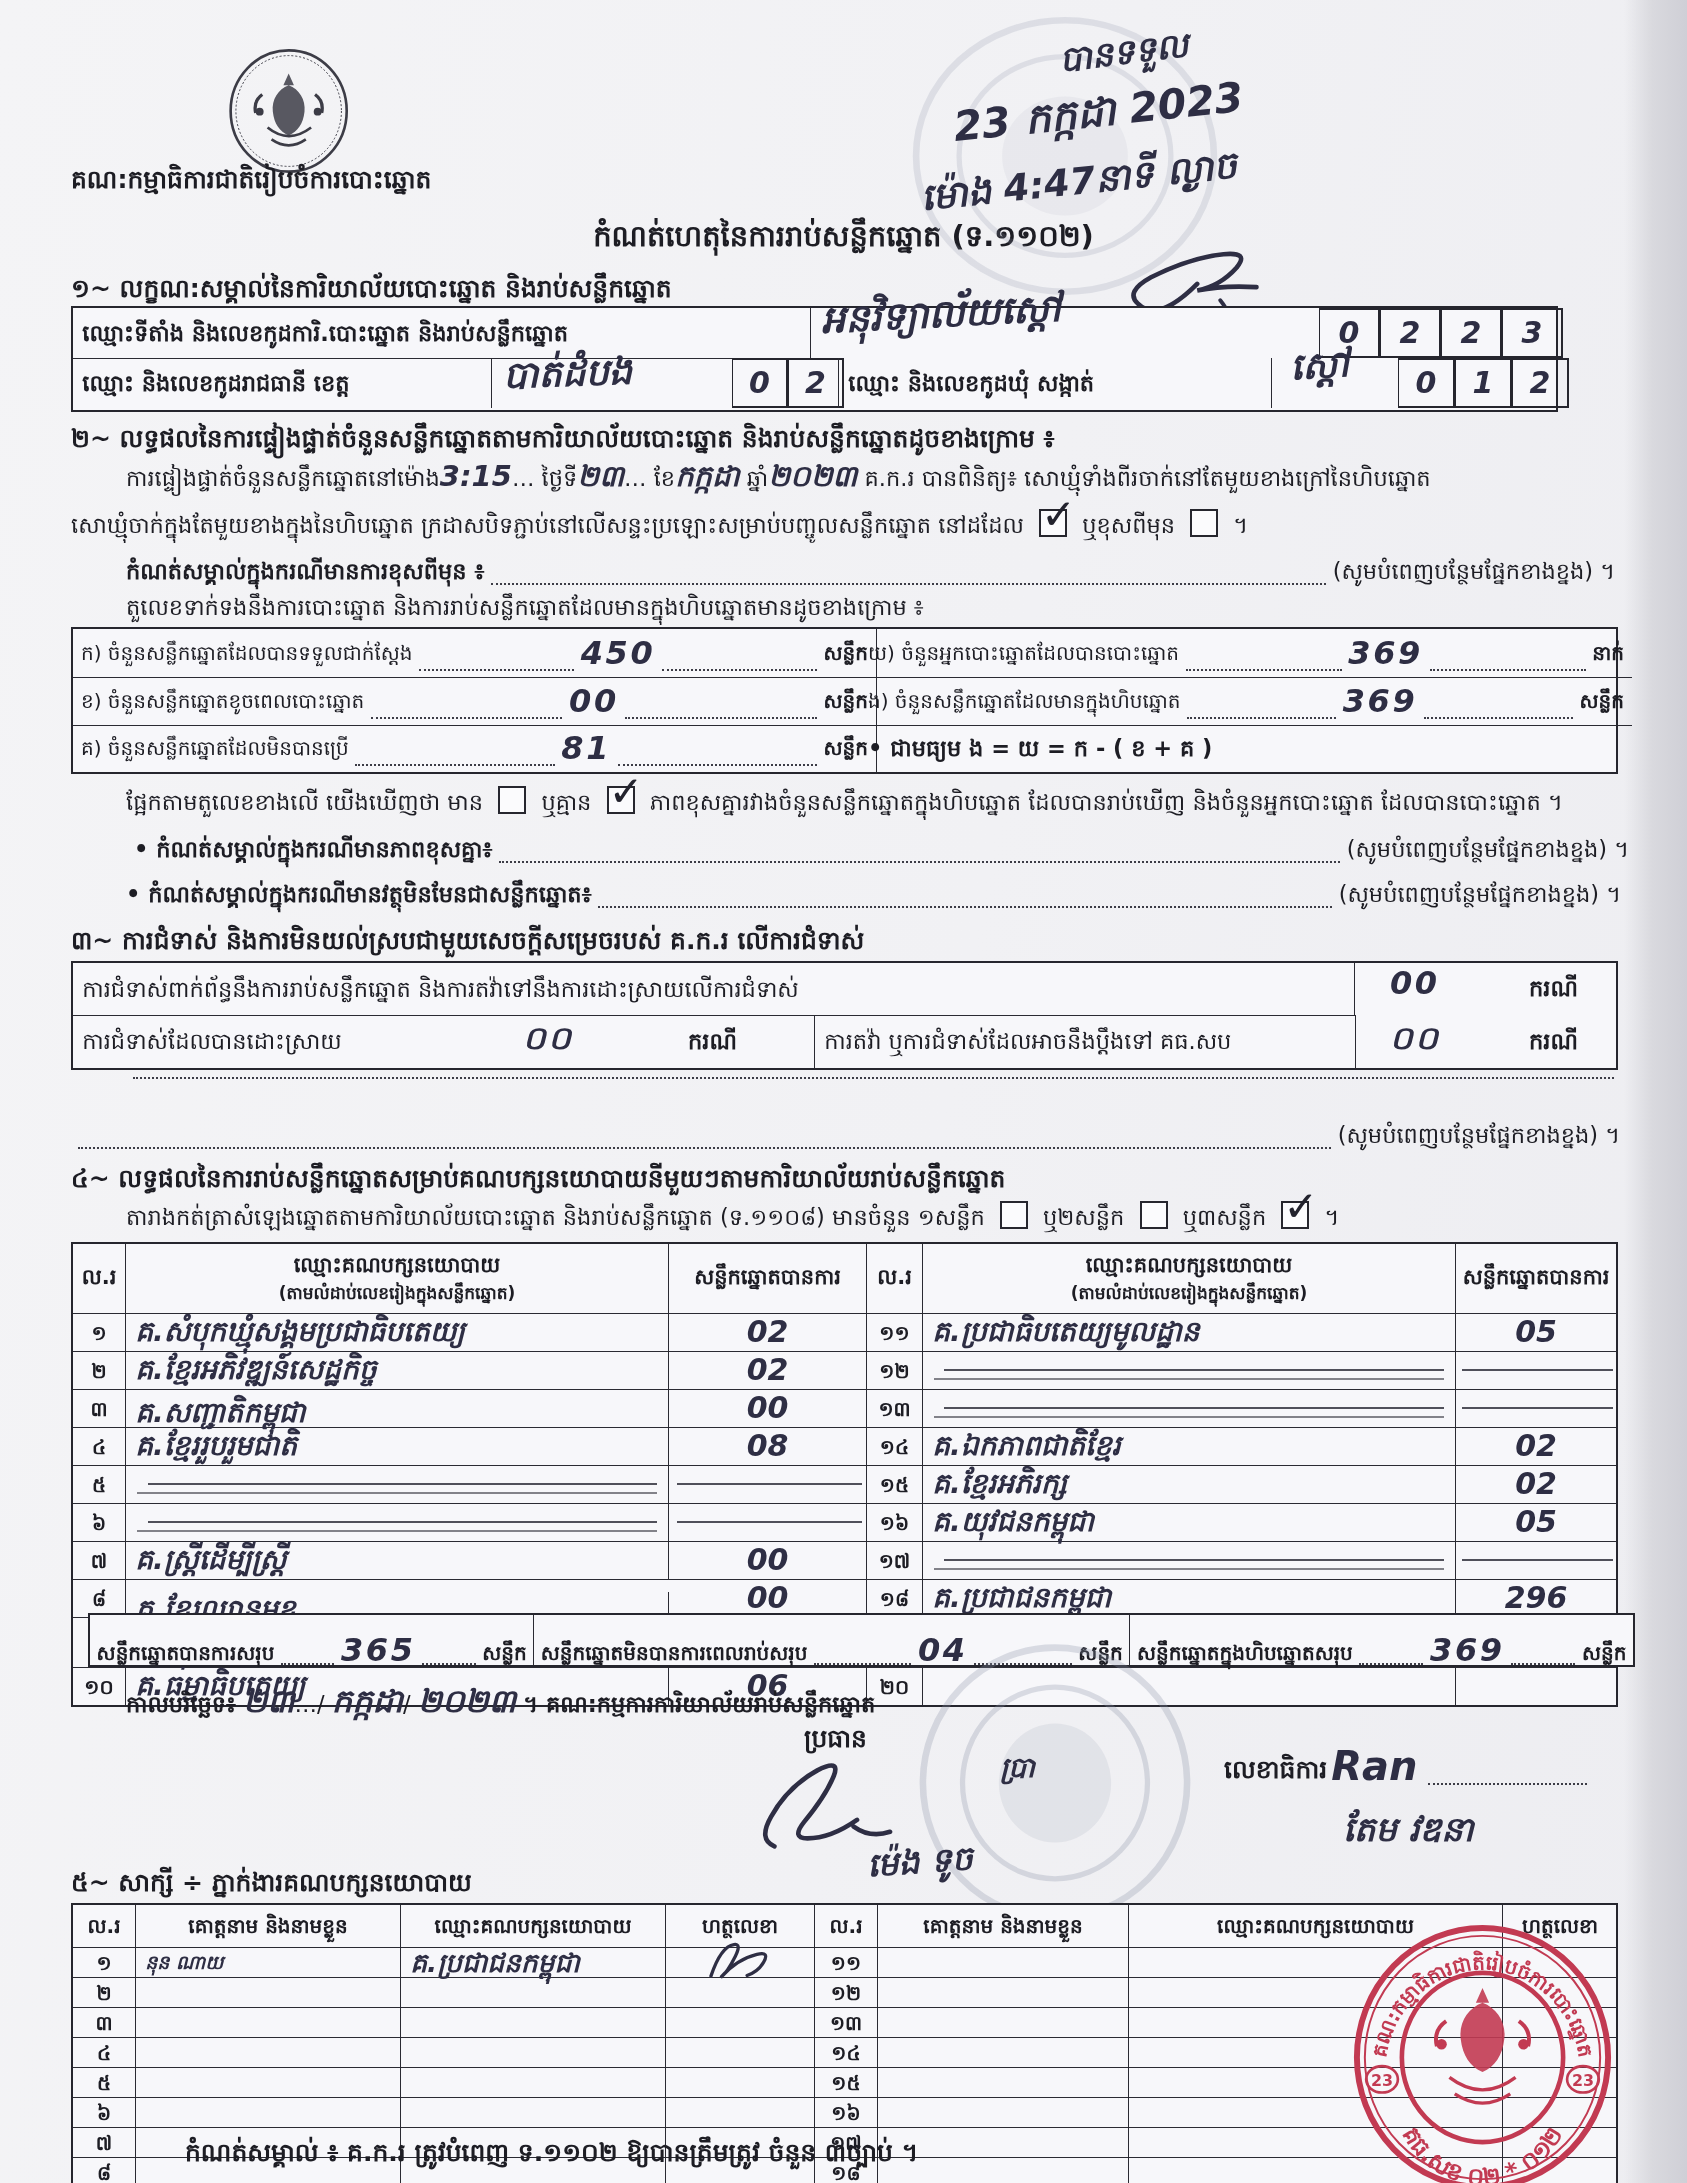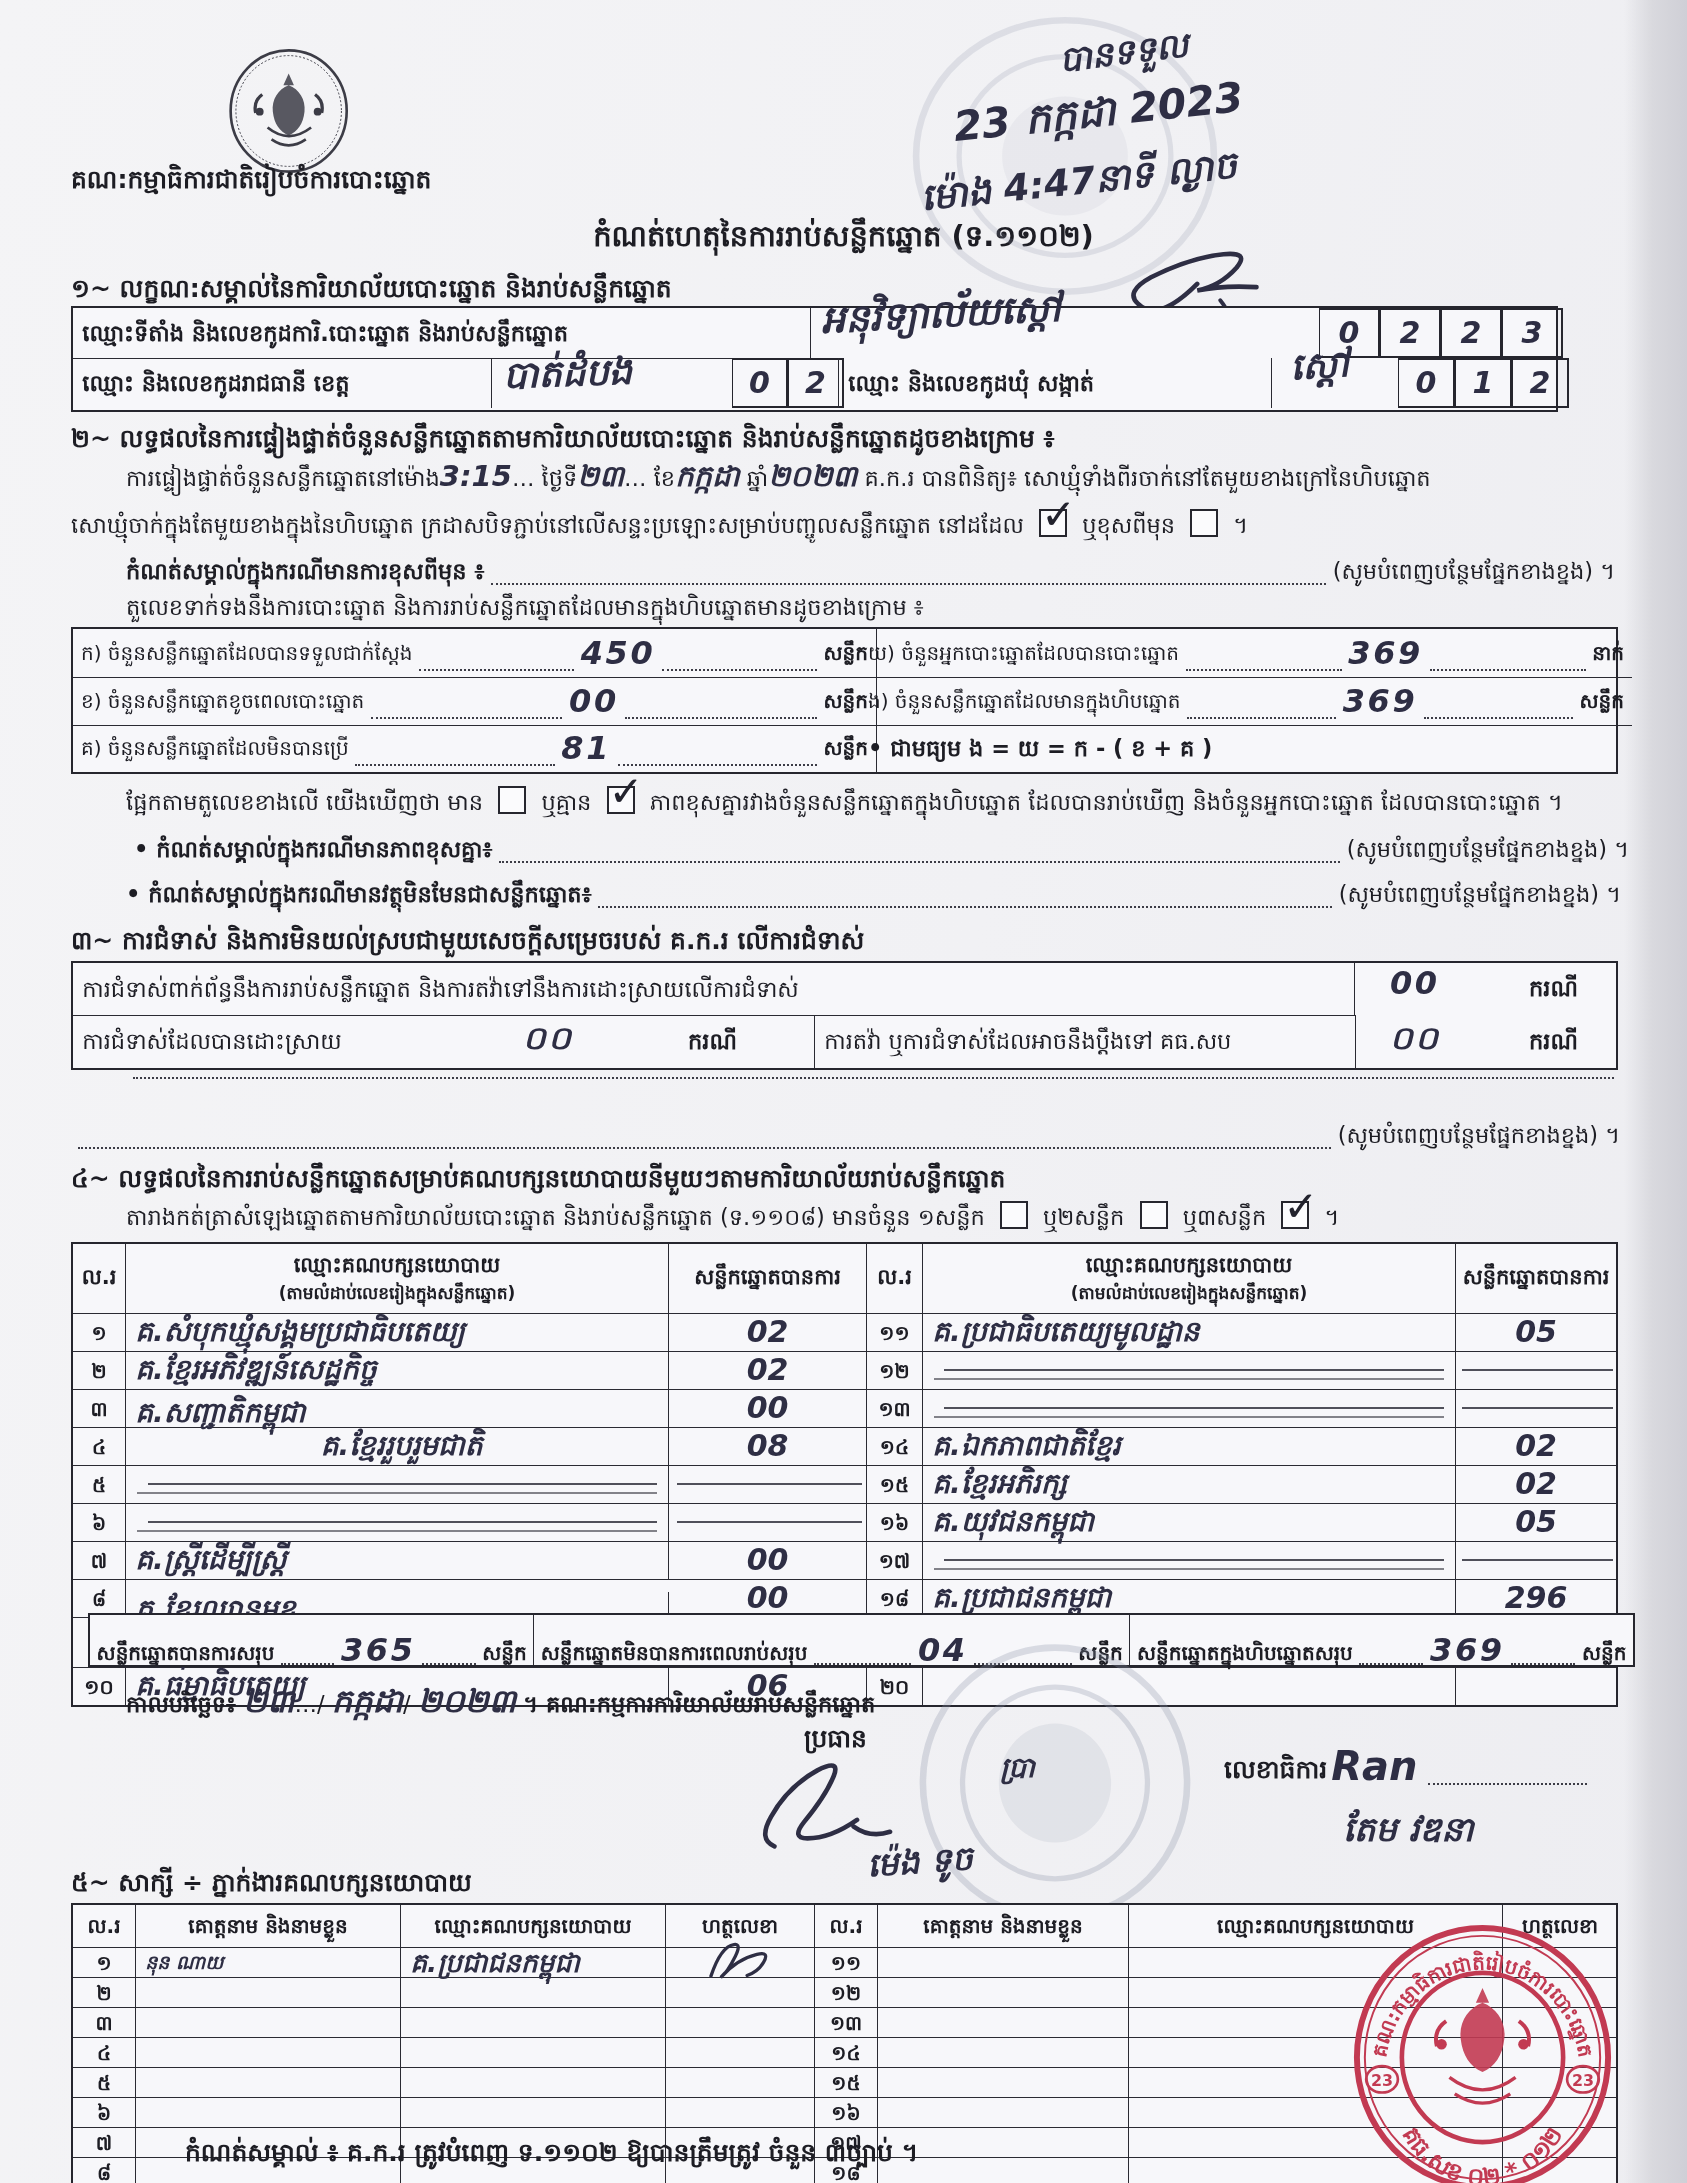--- a/index.html
+++ b/index.html
@@ -281,21 +281,21 @@
       </div>
       <div class="grid-cell t30 b" style="height:37px;">១៣</div>
       <div class="grid-cell leftalign" style="height:37px;">
         <div class="dashline"></div>
         <div class="dashline2"></div>
       </div>
       <div class="grid-cell" style="height: 37px; border-right: none;">
         <div class="dashline"></div>
       </div>
       <div class="grid-cell t30 b" style="height:37px;">៤</div>
-      <div class="grid-cell leftalign" style="height:37px;justify-content:center;">
+      <div class="grid-cell leftalign" style="height:37px;">
         <span class="hand" style="font-size: 28px; white-space: nowrap;">គ.ខ្មែររួបរួមជាតិ</span>
       </div>
       <div class="grid-cell" style="height:37px;">
         <span class="hand" style="font-size: 30px;">08</span>
       </div>
       <div class="grid-cell t30 b" style="height:37px;">១៤</div>
       <div class="grid-cell leftalign" style="height:37px;">
         <span class="hand" style="font-size: 28px; white-space: nowrap;">គ.ឯកភាពជាតិខ្មែរ</span>
       </div>
       <div class="grid-cell" style="height: 37px; border-right: none;">

